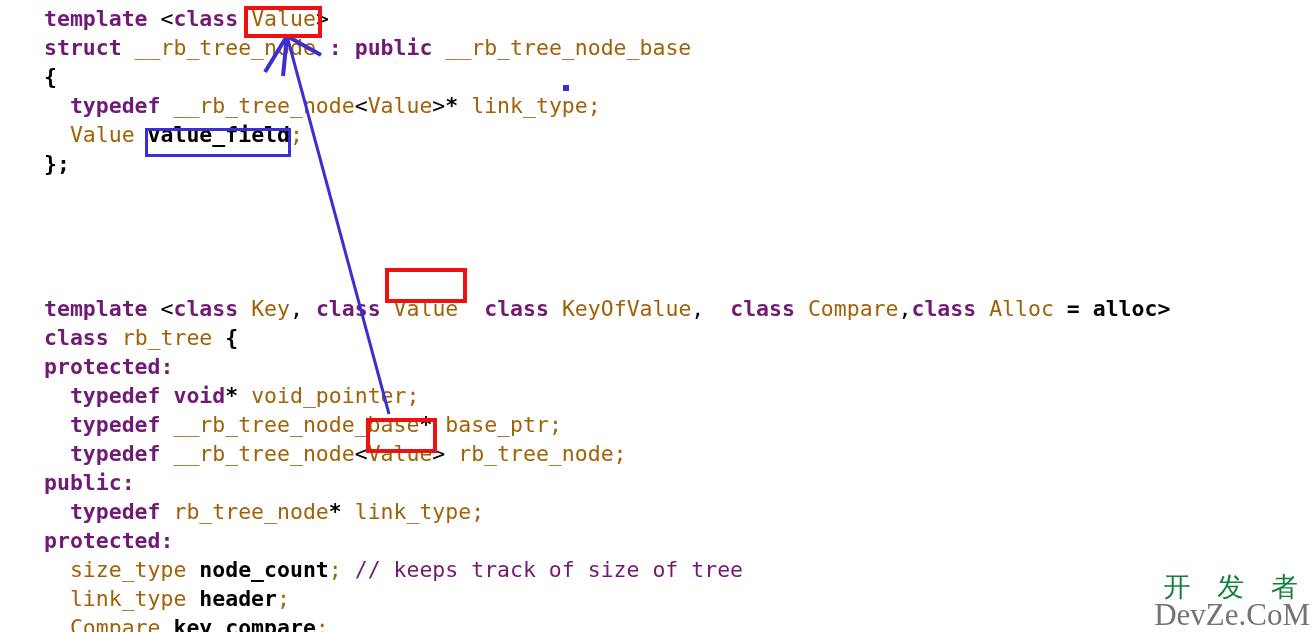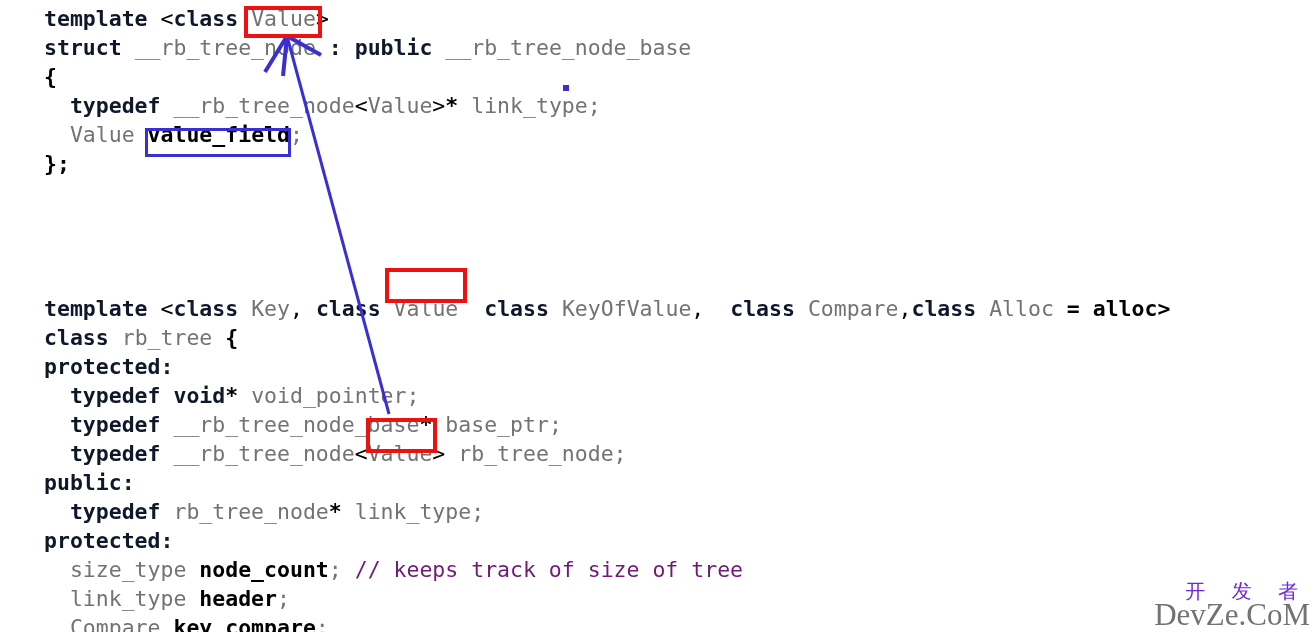--- a/index.html
+++ b/index.html
@@ -28,22 +28,22 @@
     white-space: pre;
     color: #000000;
     letter-spacing: 0px;
   }
   .ln {
     display: block;
     height: 29px;
     white-space: pre;
   }
   
-  .kw   { color: #0f172a; font-weight: bold; }
-  .typ  { color: #737373; }
+  .kw   { color: #701a75; font-weight: bold; }
+  .typ  { color: #a16207; }
   .plain{ color: #000000; font-weight: bold; }
   .cmt  { color: #701a75; }
   .op   { color: #000000; }
 
   
   .box {
     position: absolute;
     box-sizing: border-box;
     pointer-events: none;
   }
@@ -62,25 +62,26 @@
   .watermark {
     position: absolute;
     right: 6px;
     bottom: 2px;
     text-align: right;
     color: #1d6fb8;
     font-family: "DejaVu Sans", "Liberation Sans", sans-serif;
     line-height: 1.0;
   }
   .wm-cn {
-    font-size: 20px;
+    font-size: 27px;
     letter-spacing: 10px;
-    color: #6d28d9;
+    color: #15803d;
     display: block;
     padding-right: 2px;
+    font-family: Liberation Serif, serif;
   }
   .wm-en {
     font-size: 31px;
     letter-spacing: 0px;
     color: #737373;
     display: block;
     margin-top: -2px;
     font-family: Liberation Serif, serif;
   }
   .dot {

